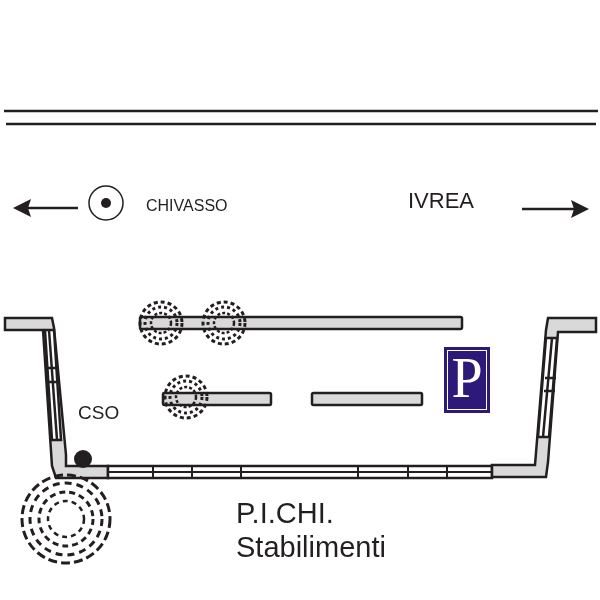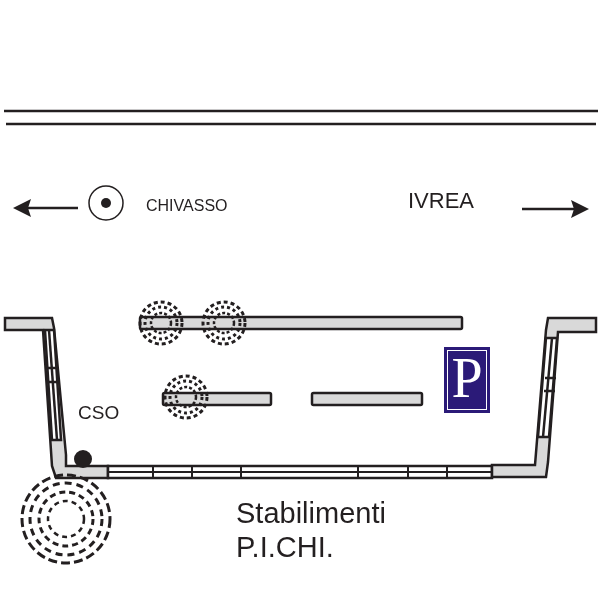--- a/index.html
+++ b/index.html
@@ -85,20 +85,20 @@
     <circle r="18" fill="none" stroke="#231f20" stroke-width="2.5" stroke-dasharray="5 4"></circle>
   </g>
 
   <circle cx="83" cy="459" r="9" fill="#231f20"></circle>
 </svg>
 
 <span class="lbl" id="lbl-chivasso">CHIVASSO</span>
 <span class="lbl" id="lbl-ivrea">IVREA</span>
 <span class="lbl" id="lbl-cso">CSO</span>
 <div class="lbl" id="lbl-plant">
+  <div>P.I.CHI.</div>
   <div>Stabilimenti</div>
-  <div>P.I.CHI.</div>
 </div>
 
 <div id="p-sign" style="background: rgb(43, 26, 120);">
   <div class="inner"></div>
   <div class="glyph" style="color: rgb(255, 255, 255);">P</div>
 </div>
 
 </body></html>

